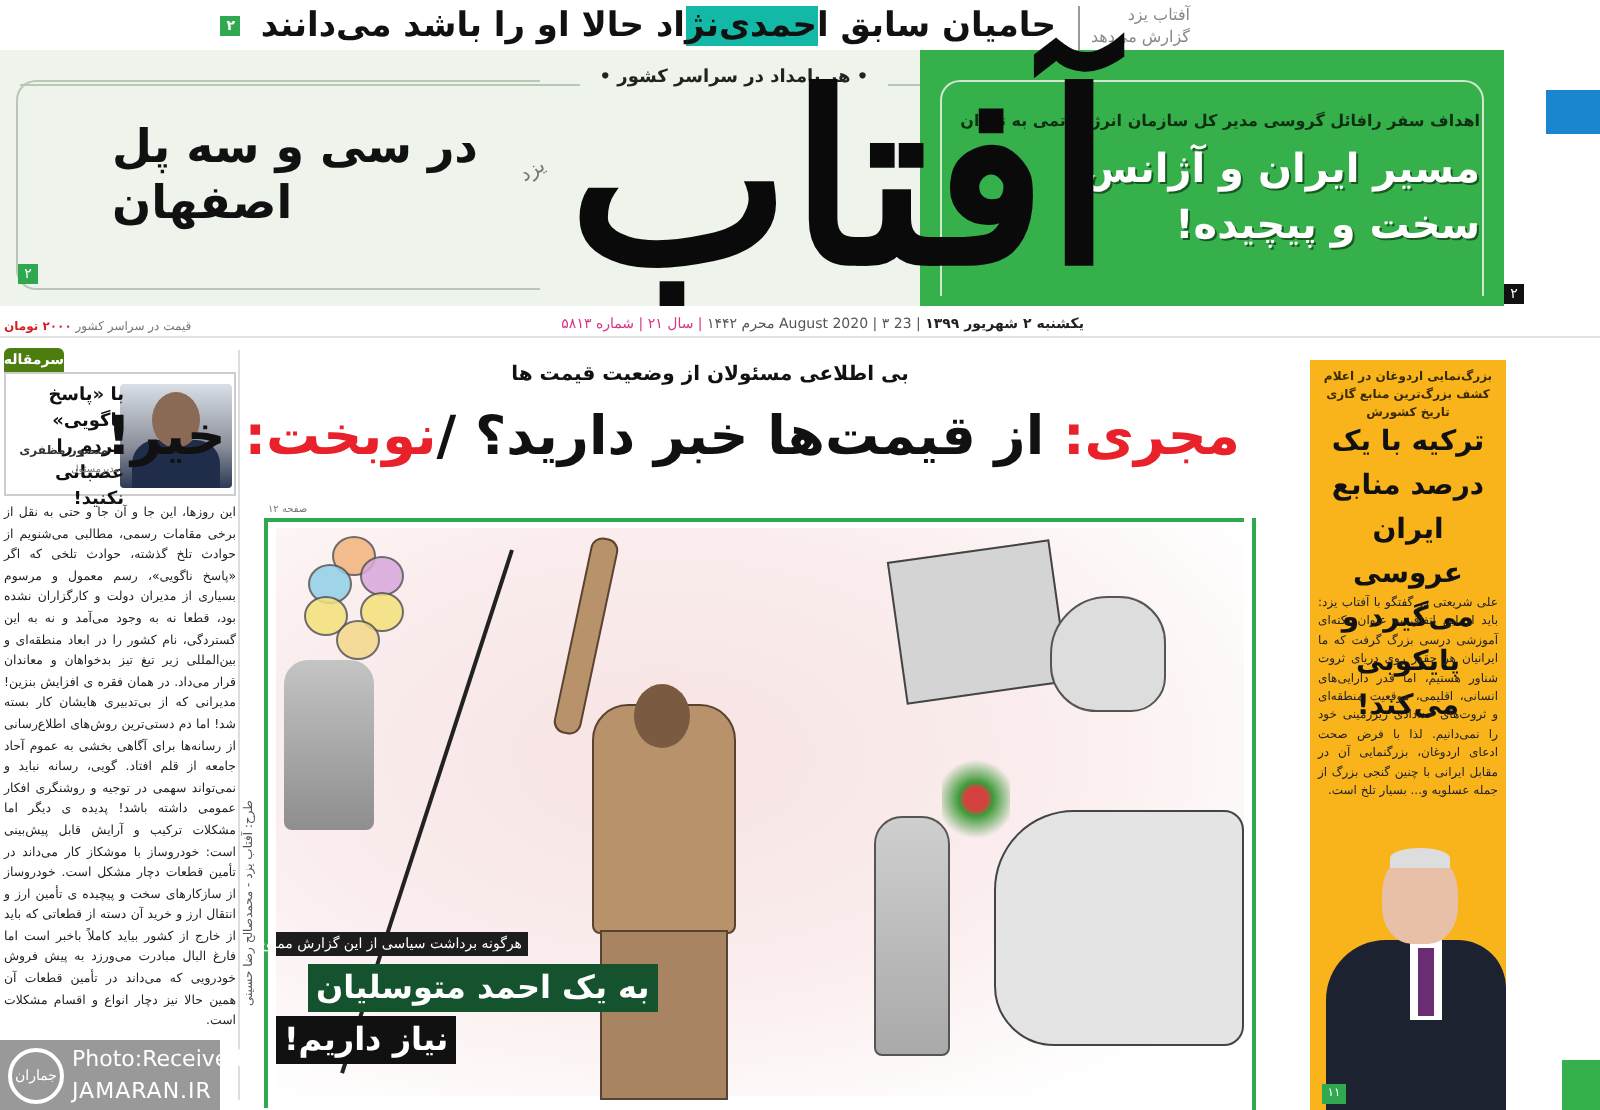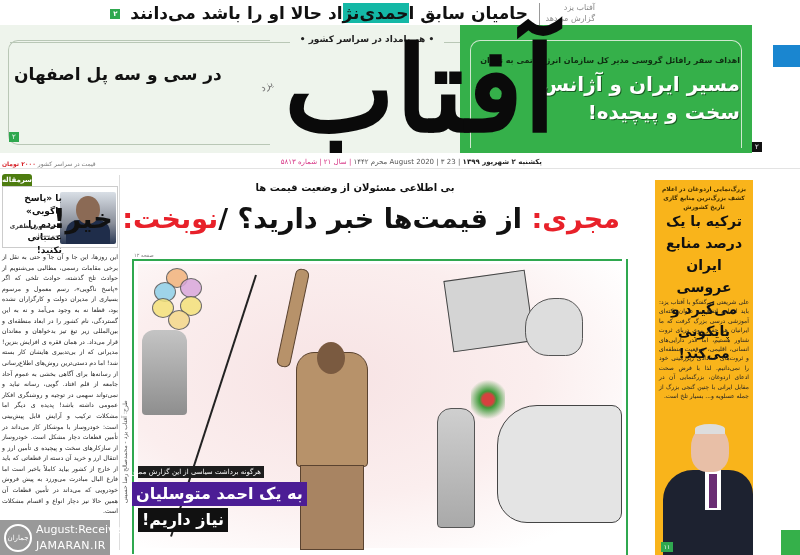--- a/index.html
+++ b/index.html
@@ -18,21 +18,21 @@
 
   
   .masthead-band { left: 0; top: 25px; width: 752px; height: 128px; background: #eef4ec; }
   .masthead-frame-left { left: 8px; top: 40px; width: 262px; height: 105px; border: 1px solid #b9c7b6; border-radius: 10px 0 0 10px; border-right: none; }
   .tagline { left: 292px; top: 34px; width: 150px; text-align: center; font-size: 9px; font-weight: bold; color: #222; }
   .tagline-line { left: 10px; top: 42px; width: 280px; height: 1px; background: #b9c7b6; }
   .tagline-line2 { left: 444px; top: 42px; width: 100px; height: 1px; background: #b9c7b6; }
 
   .left-story { left: 14px; top: 60px; width: 230px; text-align: left; direction: rtl; }
   .left-story .l1 { font-size: 17px; font-weight: bold; color: #111; text-align: left; line-height: 28px; }
-  .left-story .l2 { font-size: 17px; font-weight: bold; color: #111; text-align: left; line-height: 28px; }
+  .left-story .l2 { font-size: 23px; font-weight: bold; color: #111; text-align: left; line-height: 28px; margin-left: 42px; }
 
   .green-panel { left: 460px; top: 25px; width: 292px; height: 128px; background: #35b04a; }
   .green-inner { left: 470px; top: 40px; width: 272px; height: 108px; border: 1px solid #cfe8cf; border-radius: 10px 10px 0 0; border-bottom: none; }
   .green-kicker { right: 60px; top: 56px; font-size: 8px; font-weight: bold; color: #0f2f12; white-space: nowrap; }
   .green-h1 { right: 60px; top: 72px; font-size: 20px; font-weight: bold; color: #fff; text-shadow: 1px 1px 0 #1a5a22; white-space: nowrap; }
   .green-h2 { right: 60px; top: 100px; font-size: 20px; font-weight: bold; color: #fff; text-shadow: 1px 1px 0 #1a5a22; white-space: nowrap; }
   .green-tag { left: 750px; top: 140px; width: 10px; height: 10px; background: #111; color: #fff; font-size: 7px; text-align: center; line-height: 10px; }
   .blue-block { left: 773px; top: 45px; width: 27px; height: 22px; background: #1a86d0; }
 
   .logo { left: 255px; top: 30px; width: 330px; height: 125px; font-family: "DejaVu Serif", serif; font-size: 118px; font-weight: bold; color: #0a0a0a; line-height: 120px; text-align: center; }
@@ -86,21 +86,21 @@
   .soldier-arm { left: 286px; top: 268px; width: 14px; height: 100px; background: #b7926a; border: 1px solid #5a4330; transform: rotate(12deg); border-radius: 6px; }
   .soldier-legs { left: 300px; top: 465px; width: 64px; height: 85px; background: #a88462; border: 1px solid #5a4330; }
   .rope { left: 255px; top: 275px; width: 2px; height: 275px; background: #222; transform: rotate(18deg); transform-origin: top; }
   .bin { left: 448px; top: 275px; width: 82px; height: 72px; background: #d4d4d4; border: 1px solid #444; transform: rotate(-8deg); }
   .sack { left: 525px; top: 298px; width: 58px; height: 58px; background: #ddd; border: 1px solid #555; border-radius: 50% 40% 30% 40%; }
   .boy { left: 437px; top: 408px; width: 38px; height: 120px; background: linear-gradient(180deg, #cfcfcf, #a9a9a9); border-radius: 14px 14px 4px 4px; border: 1px solid #555; }
   .flowers { left: 471px; top: 377px; width: 34px; height: 45px; background: radial-gradient(circle, #d6413f 0 20%, #3f9a3a 30%, transparent 70%); }
   .car { left: 497px; top: 405px; width: 125px; height: 118px; background: #e4e4e4; border: 1px solid #444; border-radius: 40px 10px 10px 30px; }
 
   .caption-bar { left: 138px; top: 466px; width: 126px; height: 12px; background: #1d1d1d; color: #fff; font-size: 7px; text-align: right; padding-right: 3px; line-height: 12px; white-space: nowrap; }
-  .caption-big1 { left: 132px; top: 482px; height: 24px; background: #4c1d95; color: #fff; font-size: 16px; font-weight: bold; padding: 0 4px; line-height: 24px; white-space: nowrap; }
+  .caption-big1 { left: 154px; top: 482px; height: 24px; background: #14532d; color: #fff; font-size: 16px; font-weight: bold; padding: 0 4px; line-height: 24px; white-space: nowrap; }
   .caption-big2 { left: 138px; top: 508px; height: 24px; background: #111; color: #fff; font-size: 16px; font-weight: bold; padding: 0 4px; line-height: 24px; white-space: nowrap; }
 
   .cartoon-vline-right { left: 626px; top: 259px; width: 2px; height: 296px; background: #2fa84f; }
 
   
   .yellow-box { left: 655px; top: 180px; width: 98px; height: 375px; background: #f9b41b; }
   .y-kicker { left: 658px; top: 184px; width: 92px; text-align: center; font-size: 6px; font-weight: bold; color: #3a2a00; line-height: 9px; }
   .y-head { left: 658px; top: 210px; width: 92px; text-align: center; font-size: 14px; font-weight: bold; color: #111; line-height: 22px; }
   .y-text { left: 659px; top: 297px; width: 90px; font-size: 6px; line-height: 9.4px; color: #222; text-align: justify; }
   .y-photo { left: 655px; top: 422px; width: 98px; height: 133px; background: #f9b41b; }
@@ -218,14 +218,14 @@
     <div class="shirt"></div>
     <div class="tie"></div>
     <div class="face"></div>
     <div class="hair"></div>
 </div>
 <div class="abs y-page-tag">۱۱</div>
 <div class="abs green-stub"></div>
 
 <div class="abs watermark"></div>
 <div class="abs wm-logo">جماران</div>
-<div class="abs wm-text1">August:Received</div>
+<div class="abs wm-text1">Photo:Received</div>
 <div class="abs wm-text2">JAMARAN.IR</div>
 
 </body></html>

